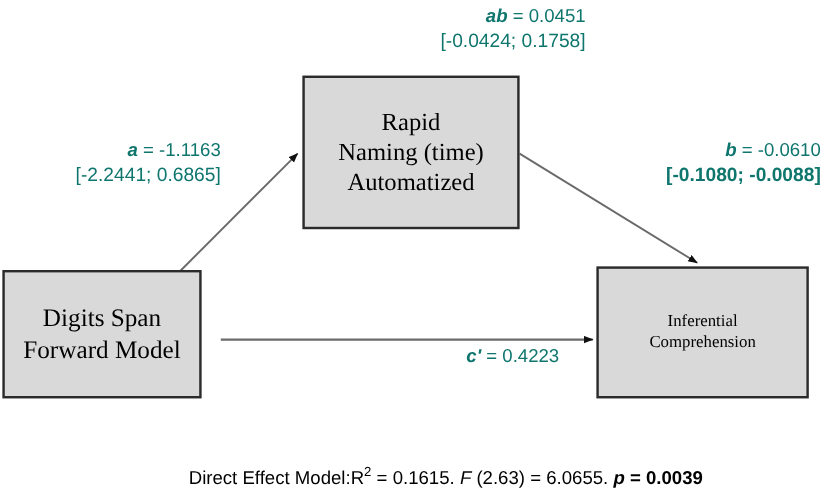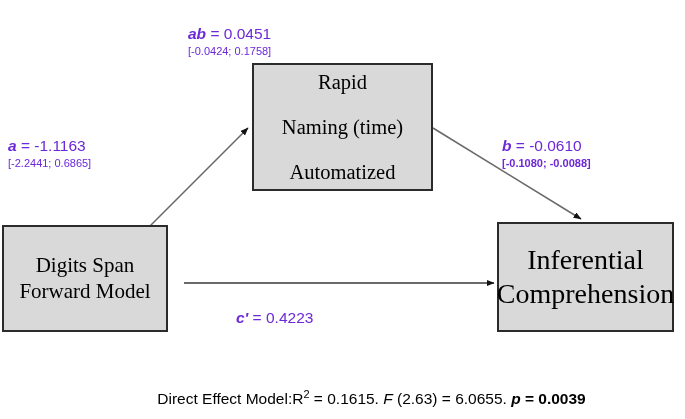--- a/index.html
+++ b/index.html
@@ -33,47 +33,45 @@
   }
   .node-line { display: block; white-space: nowrap; }
 
   #box-predictor {
     left: 2px;  top: 225px;  width: 166px; height: 107px;
     font-size: 21px;
   }
   #box-mediator {
     left: 252px; top: 63px;  width: 181px; height: 128px;
     font-size: 20.5px;
-    gap: 20px;
   }
   #box-outcome {
     left: 497px; top: 222px; width: 177px; height: 110px;
-    font-size: 28px;
+    font-size: 14px;
   }
 
   
   #arrow-layer {
     position: absolute;
     left: 0; top: 0;
     width: 685px; height: 419px;
     pointer-events: none;
   }
 
   
   .path-label {
     position: absolute;
-    text-align: left;
-    color: #6d28d9;
+    text-align: right;
+    color: #0f766e;
     font-family: "Liberation Sans", sans-serif;
     line-height: 1.32;
     white-space: nowrap;
-    margin-top: 20px;
   }
   .coef-line { display: block; font-size: 15.5px; }
-  .ci-line   { display: block; font-size: 11px; }
+  .ci-line   { display: block; font-size: 16px; }
   .ci-line.bold { font-weight: bold; }
   .sym { font-style: italic; font-weight: bold; }
 
   #label-ab { left: 188px; top: 4px;   width: 300px; }
   #label-a  { left: 8px;   top: 116px; width: 176px; }
   #label-b  { left: 502px; top: 116px; width: 182px; }
   #label-c  { left: 236px; top: 288px; width: 230px; }
 
   
   #caption {

